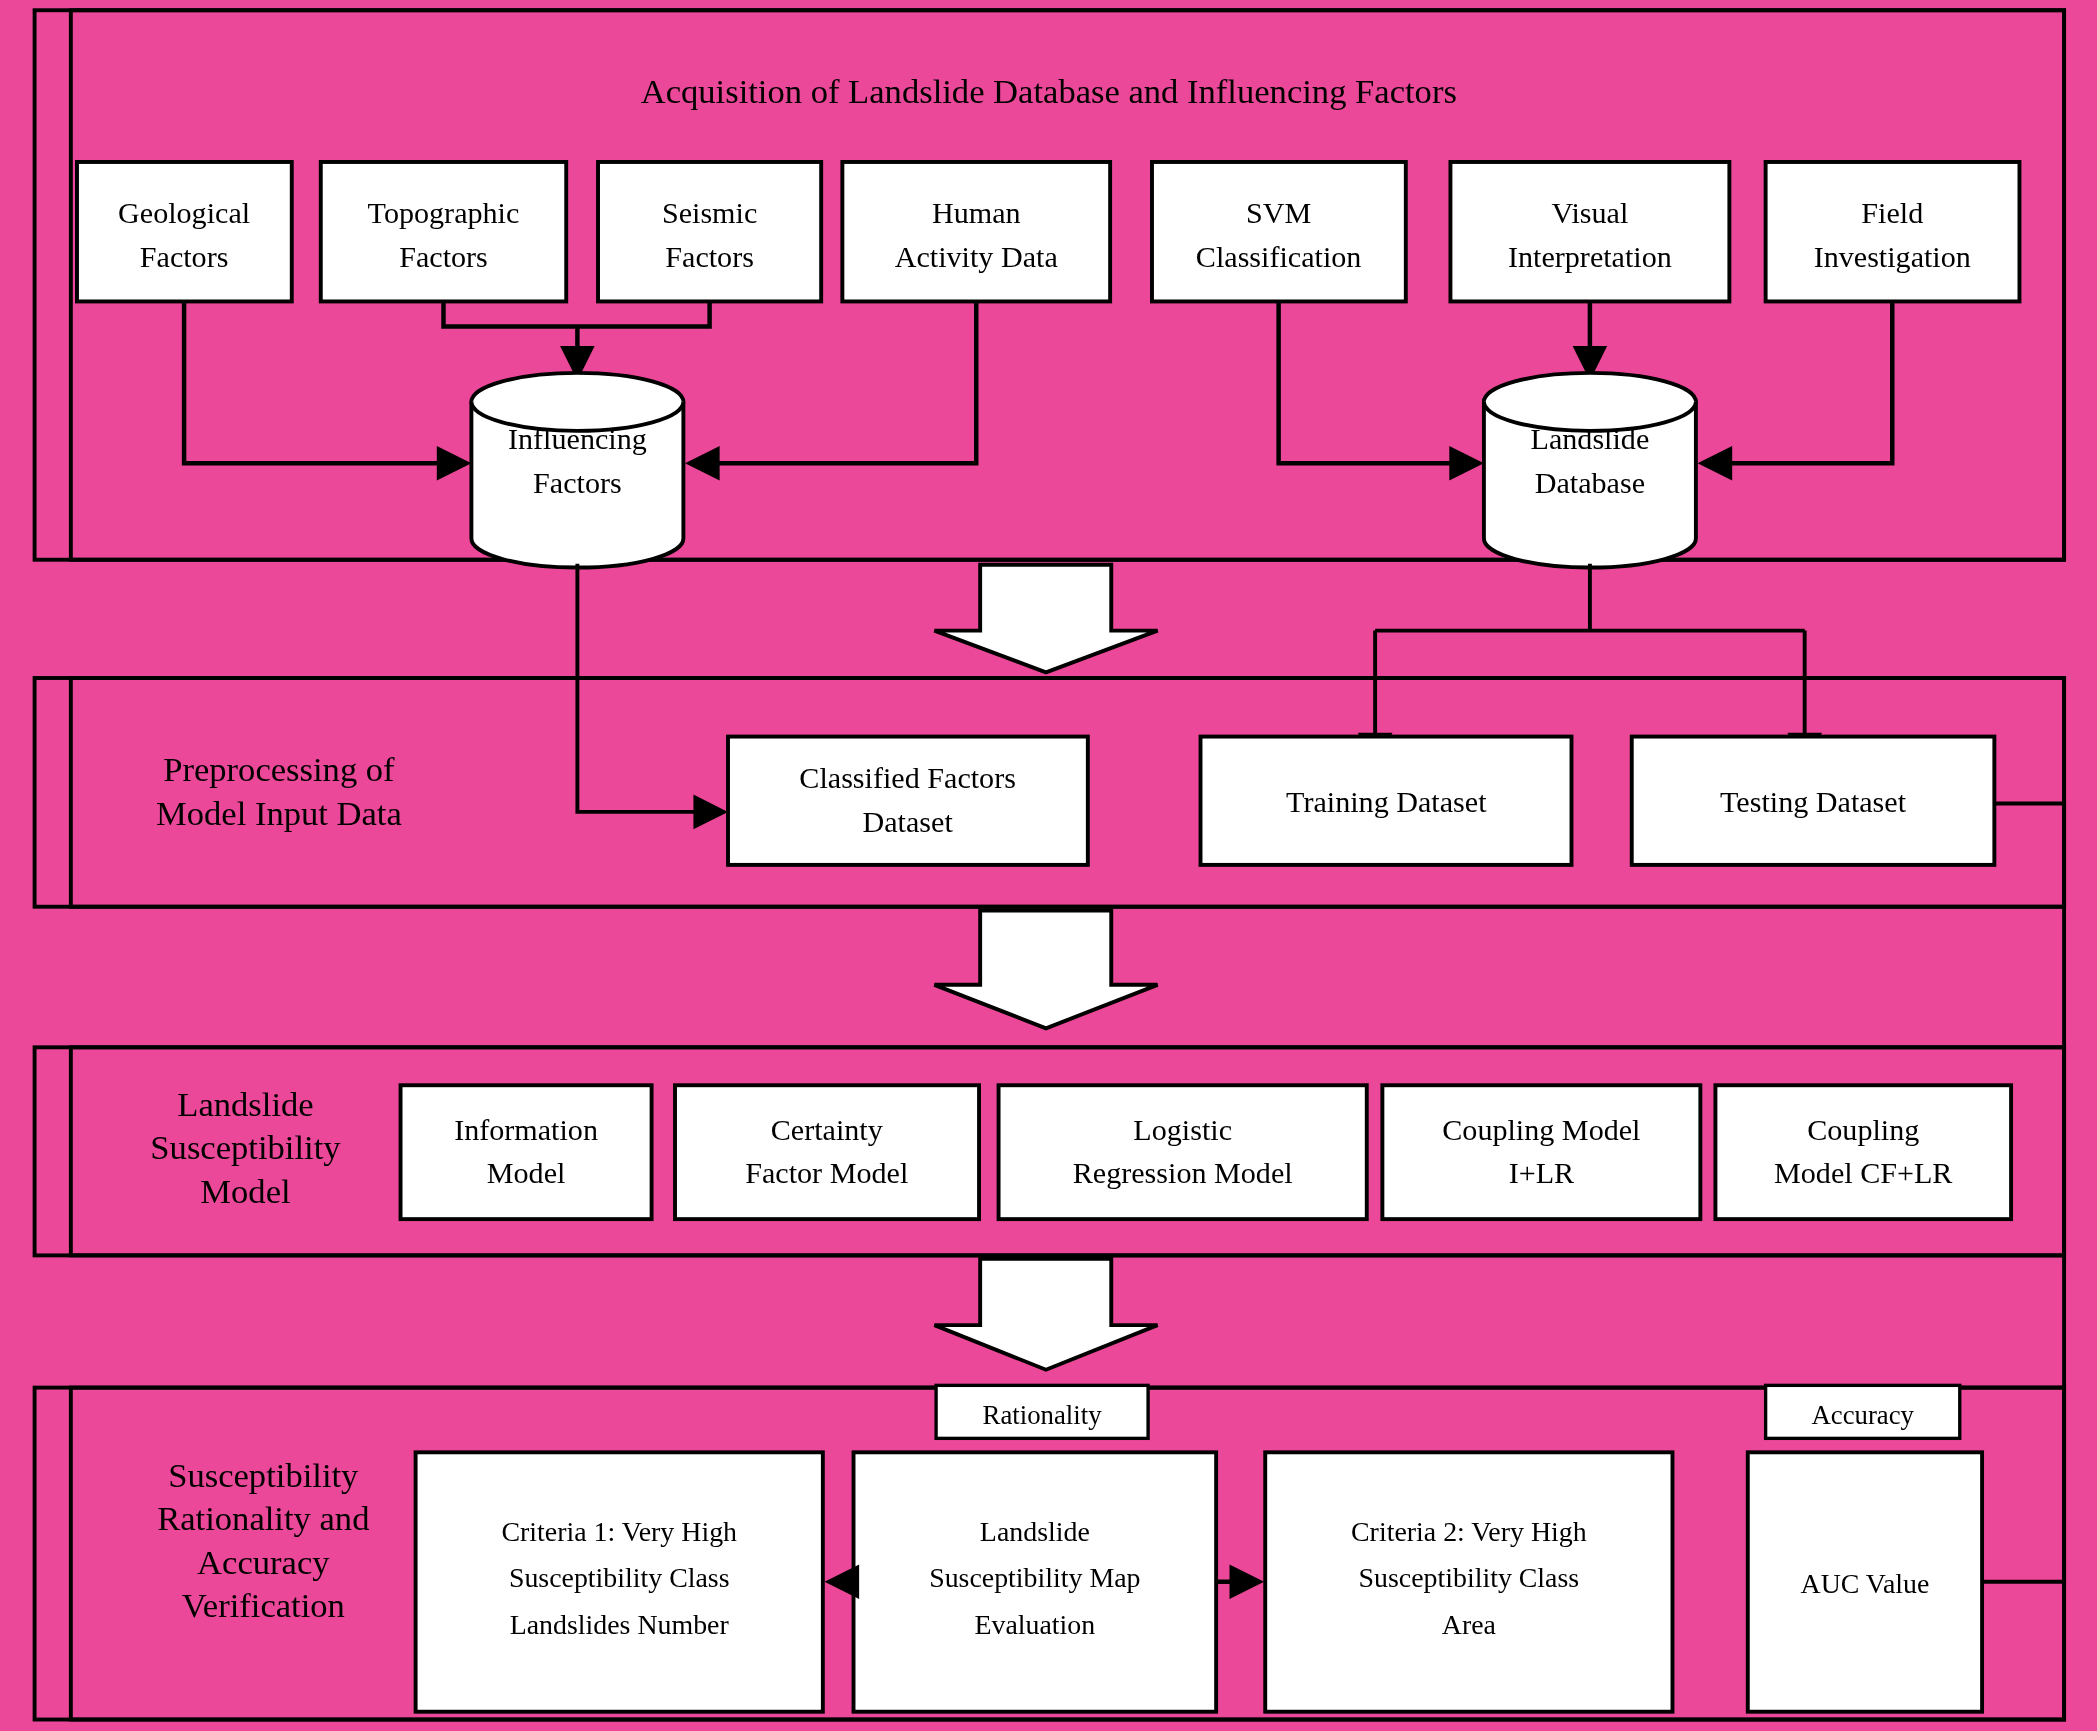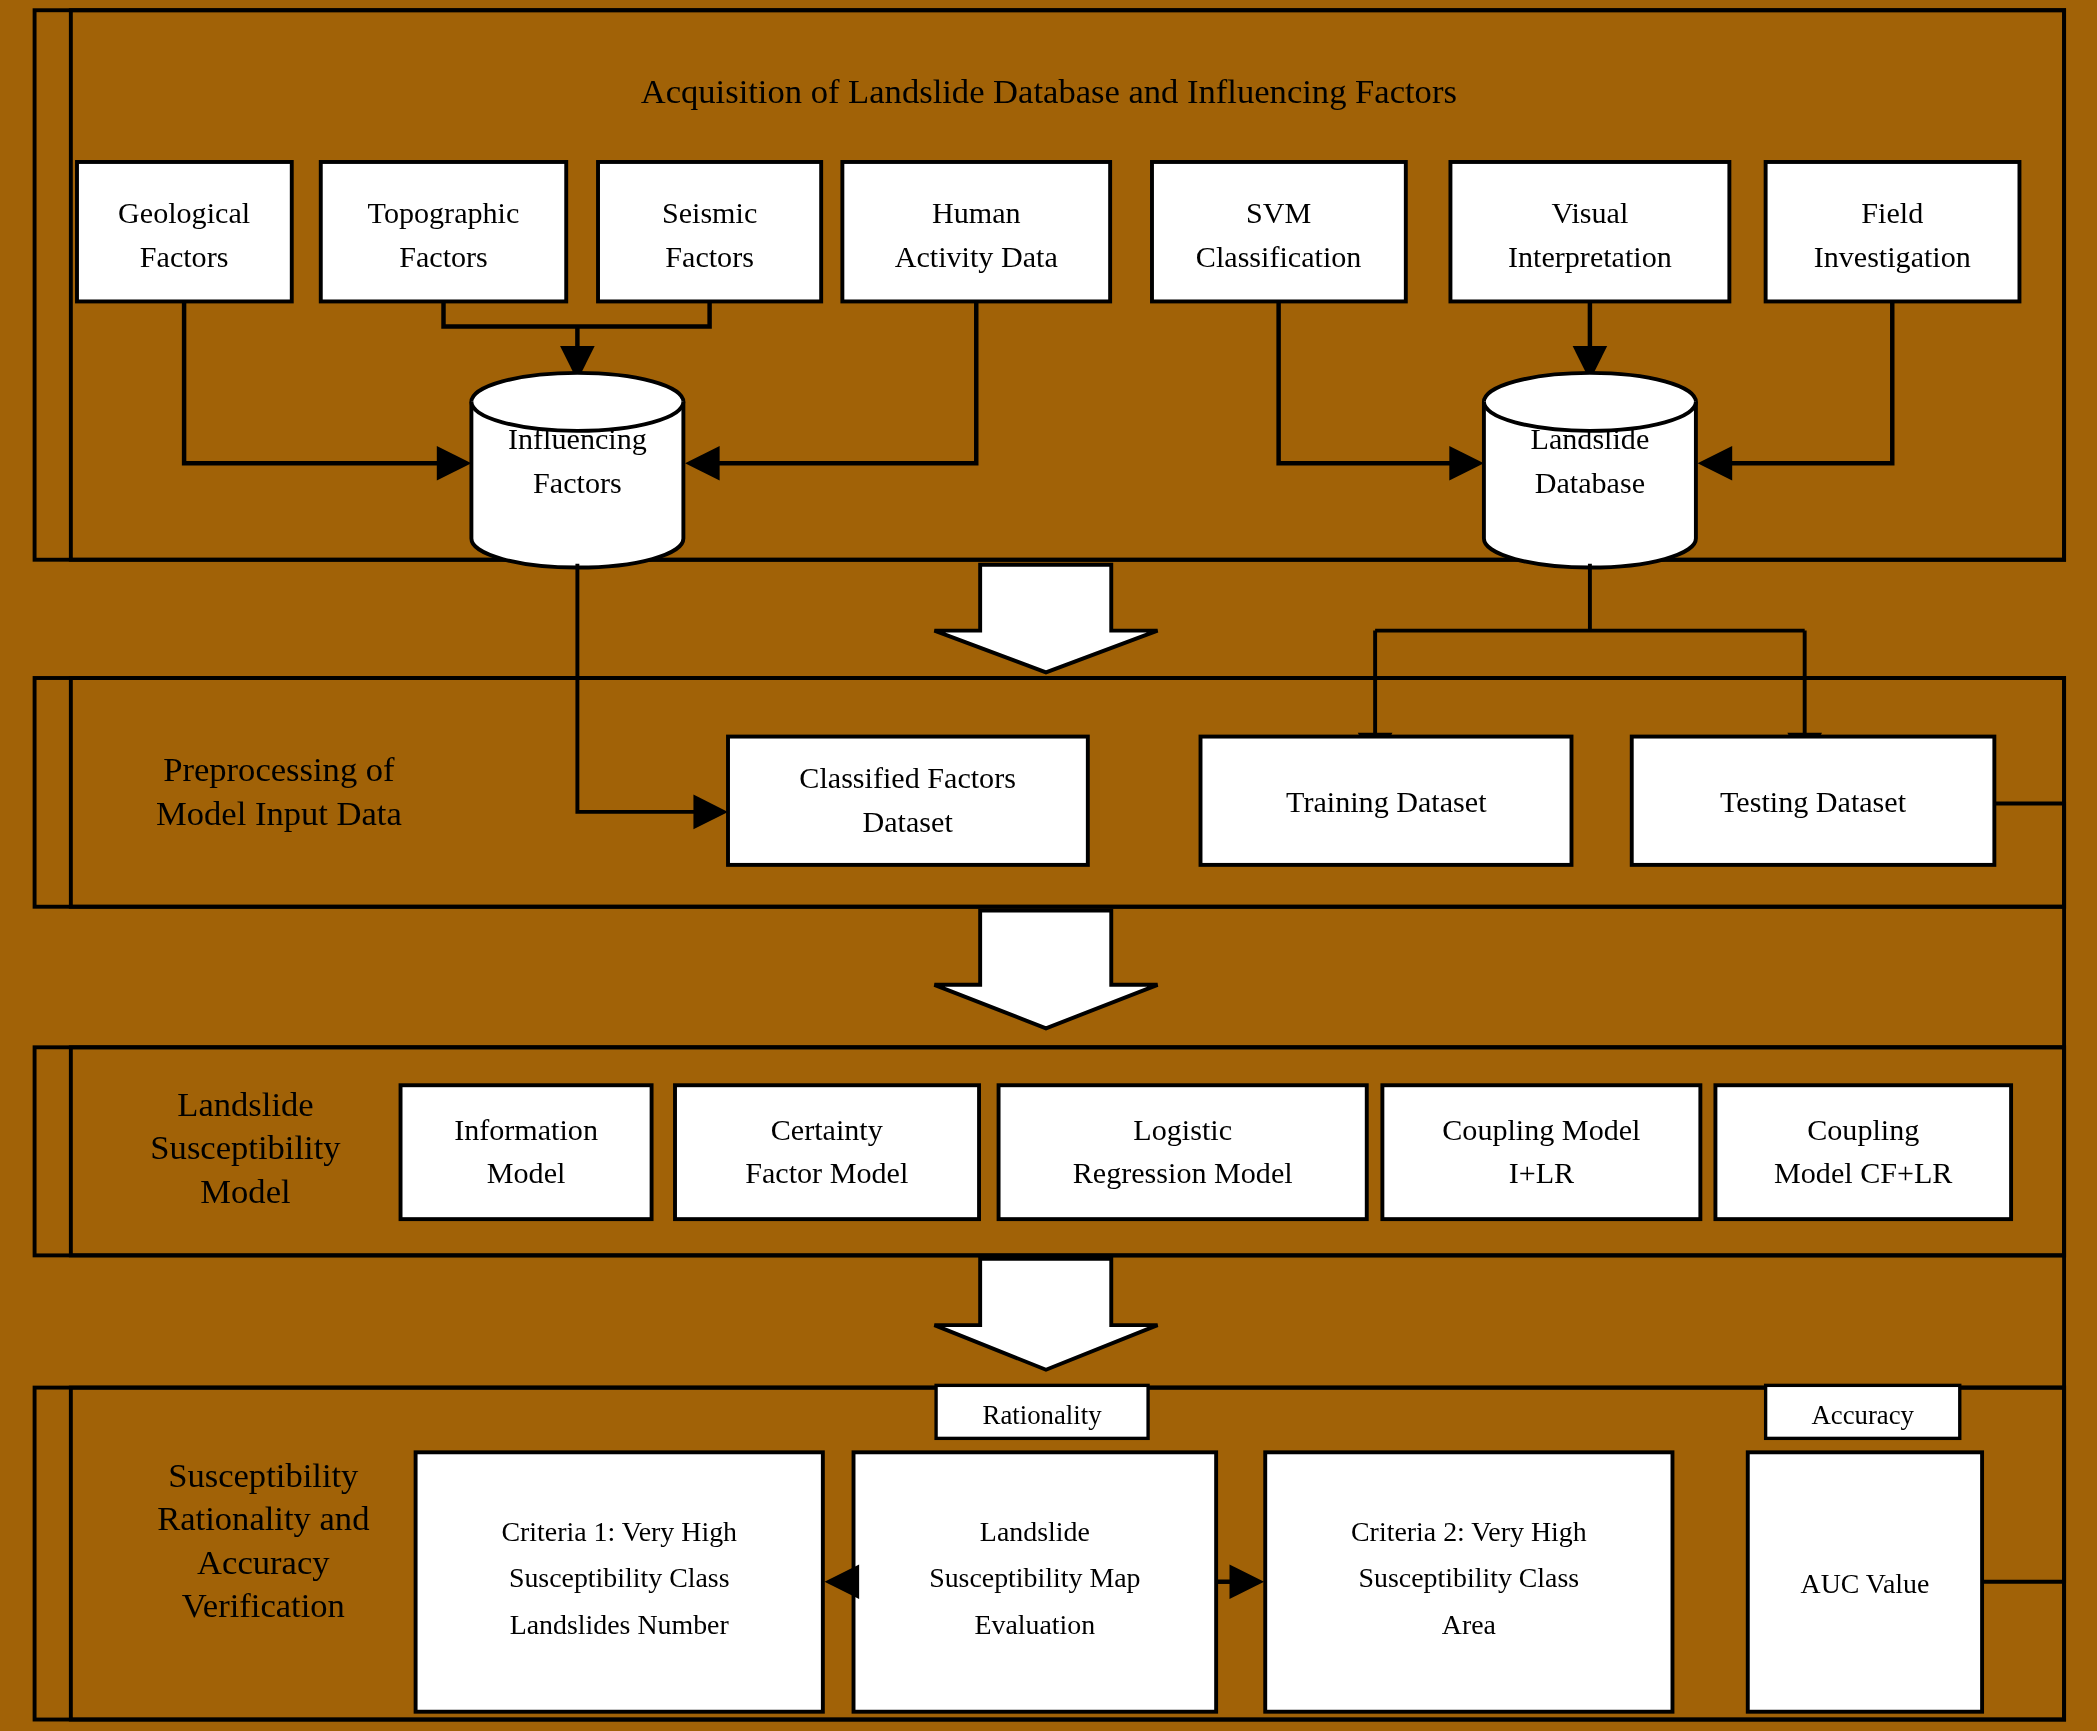--- a/index.html
+++ b/index.html
@@ -1,17 +1,17 @@
 <!DOCTYPE html>
 <html style="font-size:9px"><head>
 <meta charset="utf-8">
 <style>
   html,body{margin:0;padding:0;background:#ffffff;}
   body{font-family:"Liberation Serif", serif;}
-  #stage{position:relative;width:2097px;height:1732px;background:#a16207;}
+  #stage{position:relative;width:2097px;height:1732px;background:#ec4899;}
   svg#flow{position:absolute;left:0;top:0;width:2097px;height:1732px;}
   .panel-rect{fill:none;stroke:#000;stroke-width:7;}
   .panel-inner{fill:none;stroke:#000;stroke-width:7;}
   .nodebox{fill:#fff;stroke:#000;stroke-width:7;}
   .smallbox{fill:#fff;stroke:#000;stroke-width:6;}
   .cyl{fill:#fff;stroke:#000;stroke-width:7;}
   .conn{stroke:#000;stroke-width:8;fill:none;}
   .conn-thin{stroke:#000;stroke-width:7;fill:none;}
   .blockarrow{fill:#fff;stroke:#000;stroke-width:7;stroke-linejoin:miter;}
   text{font-family:"Liberation Serif", serif;fill:#000;}

